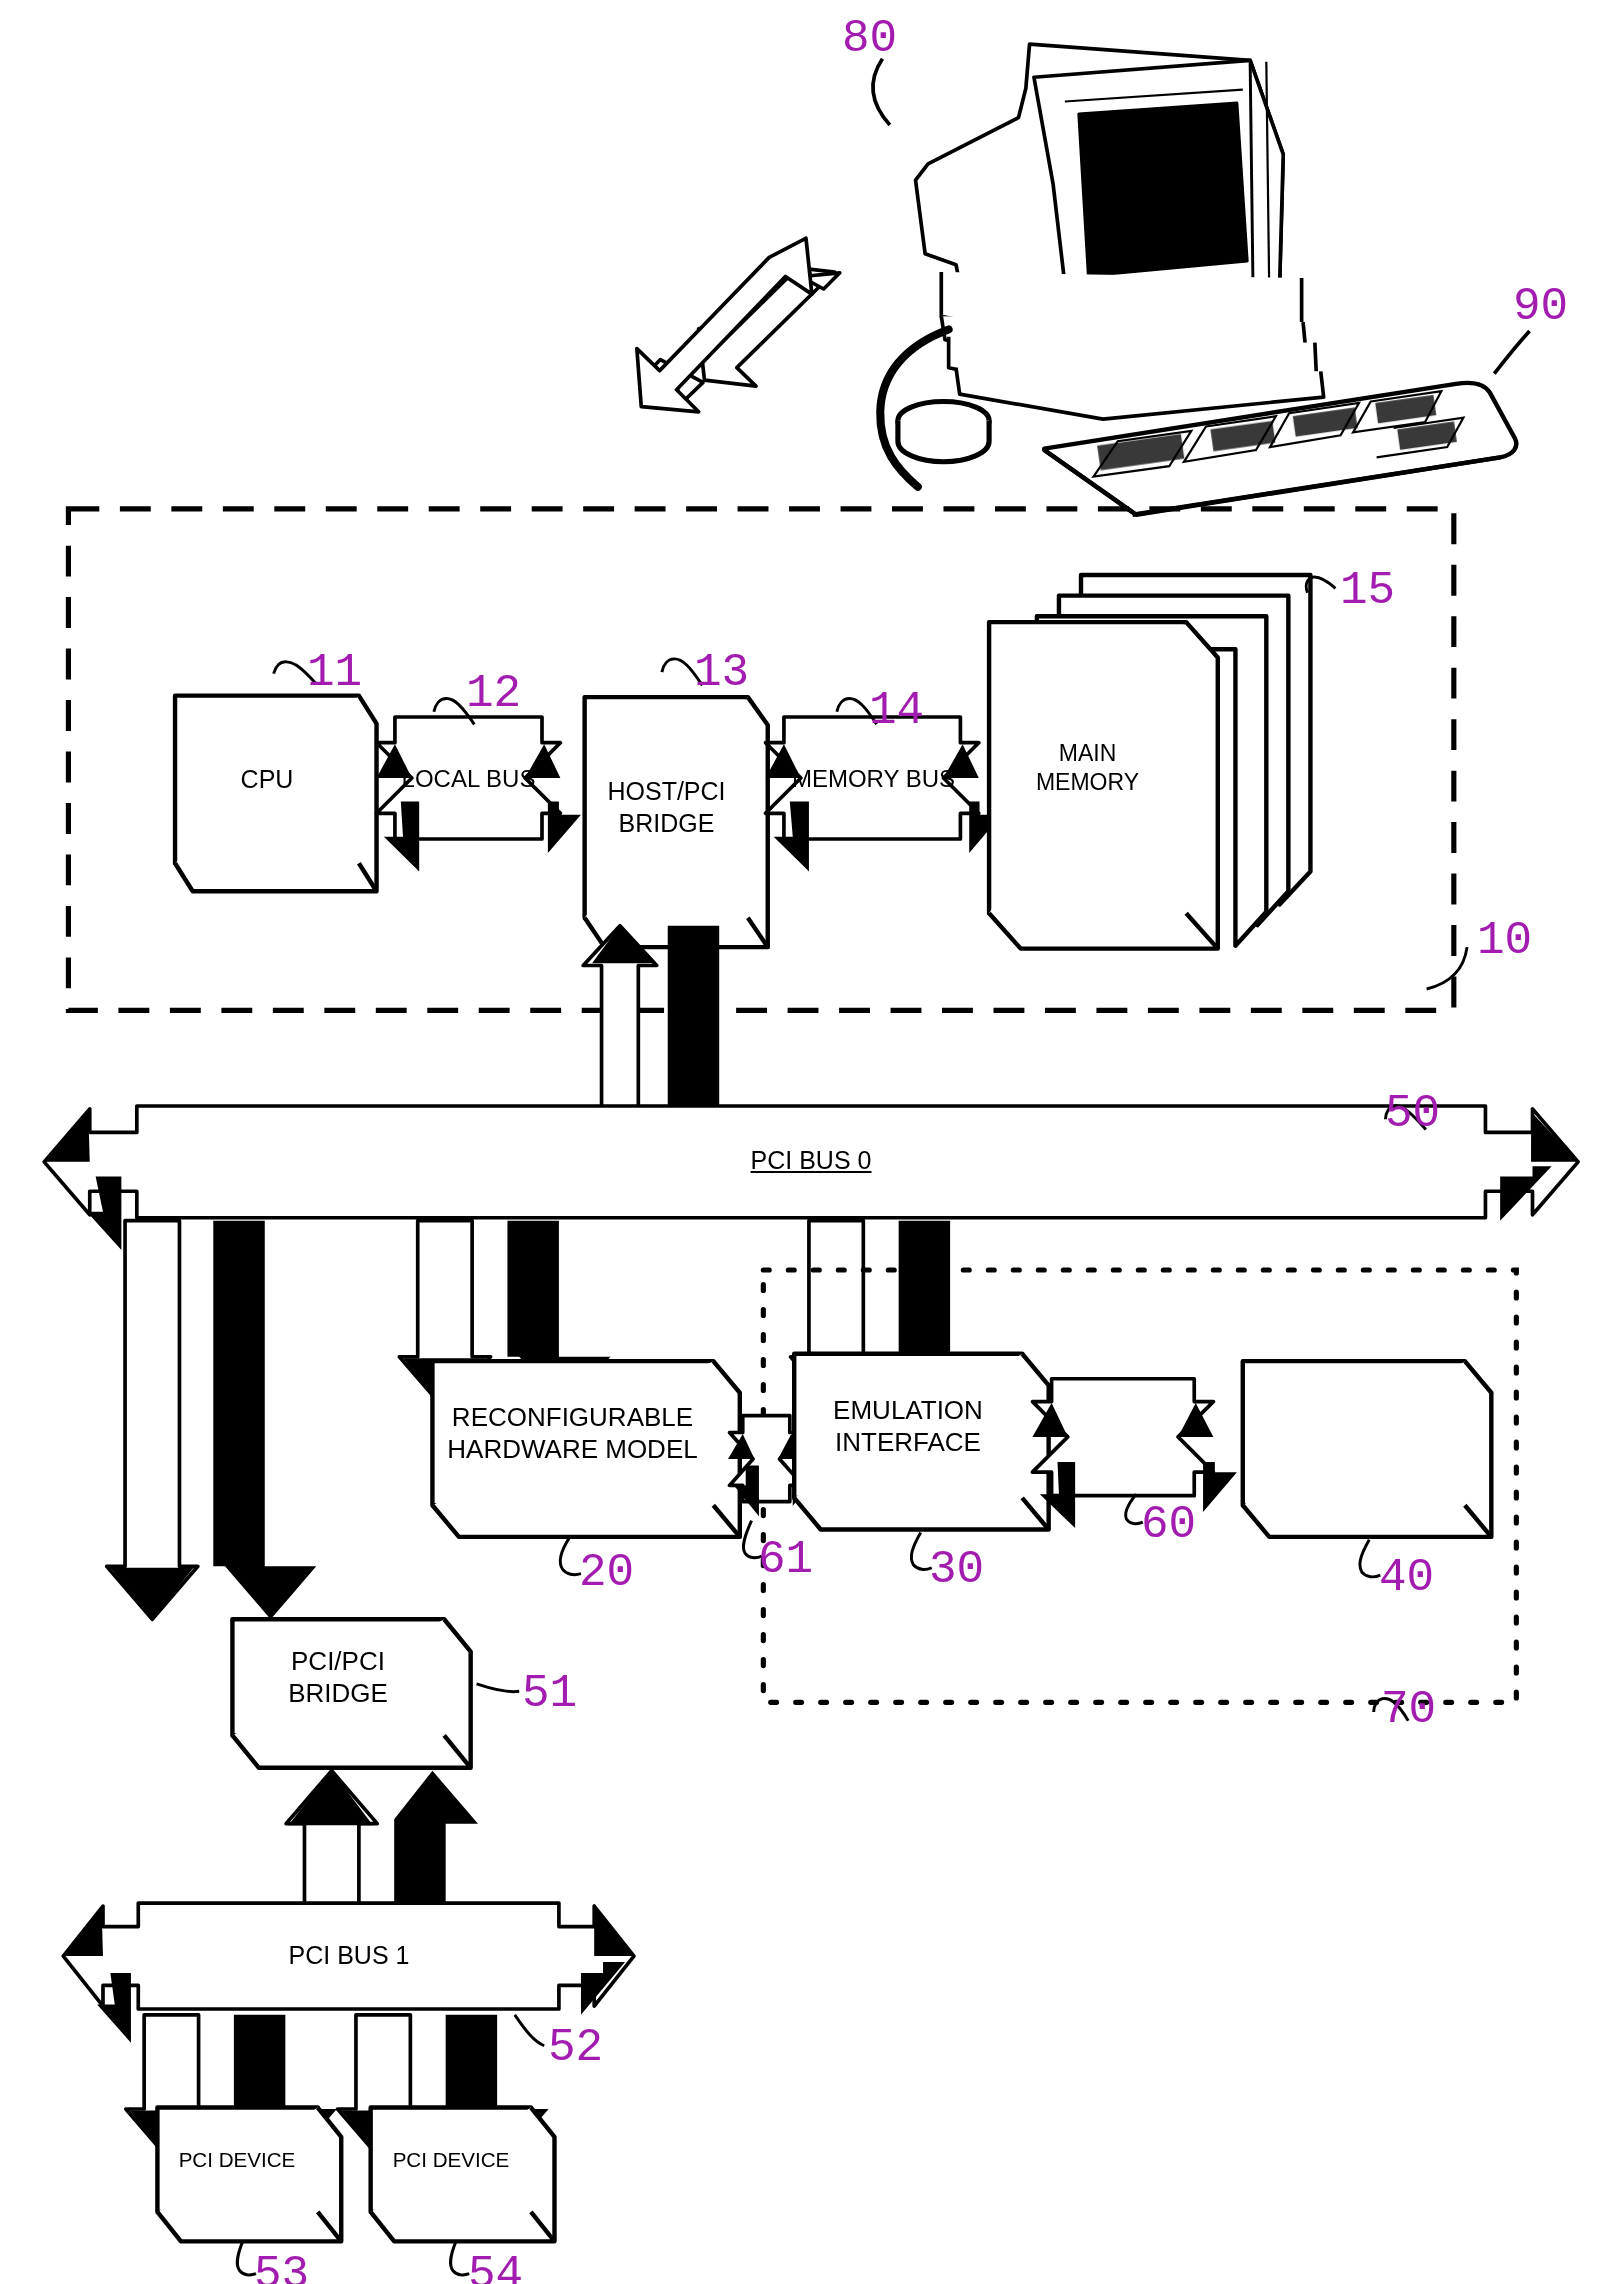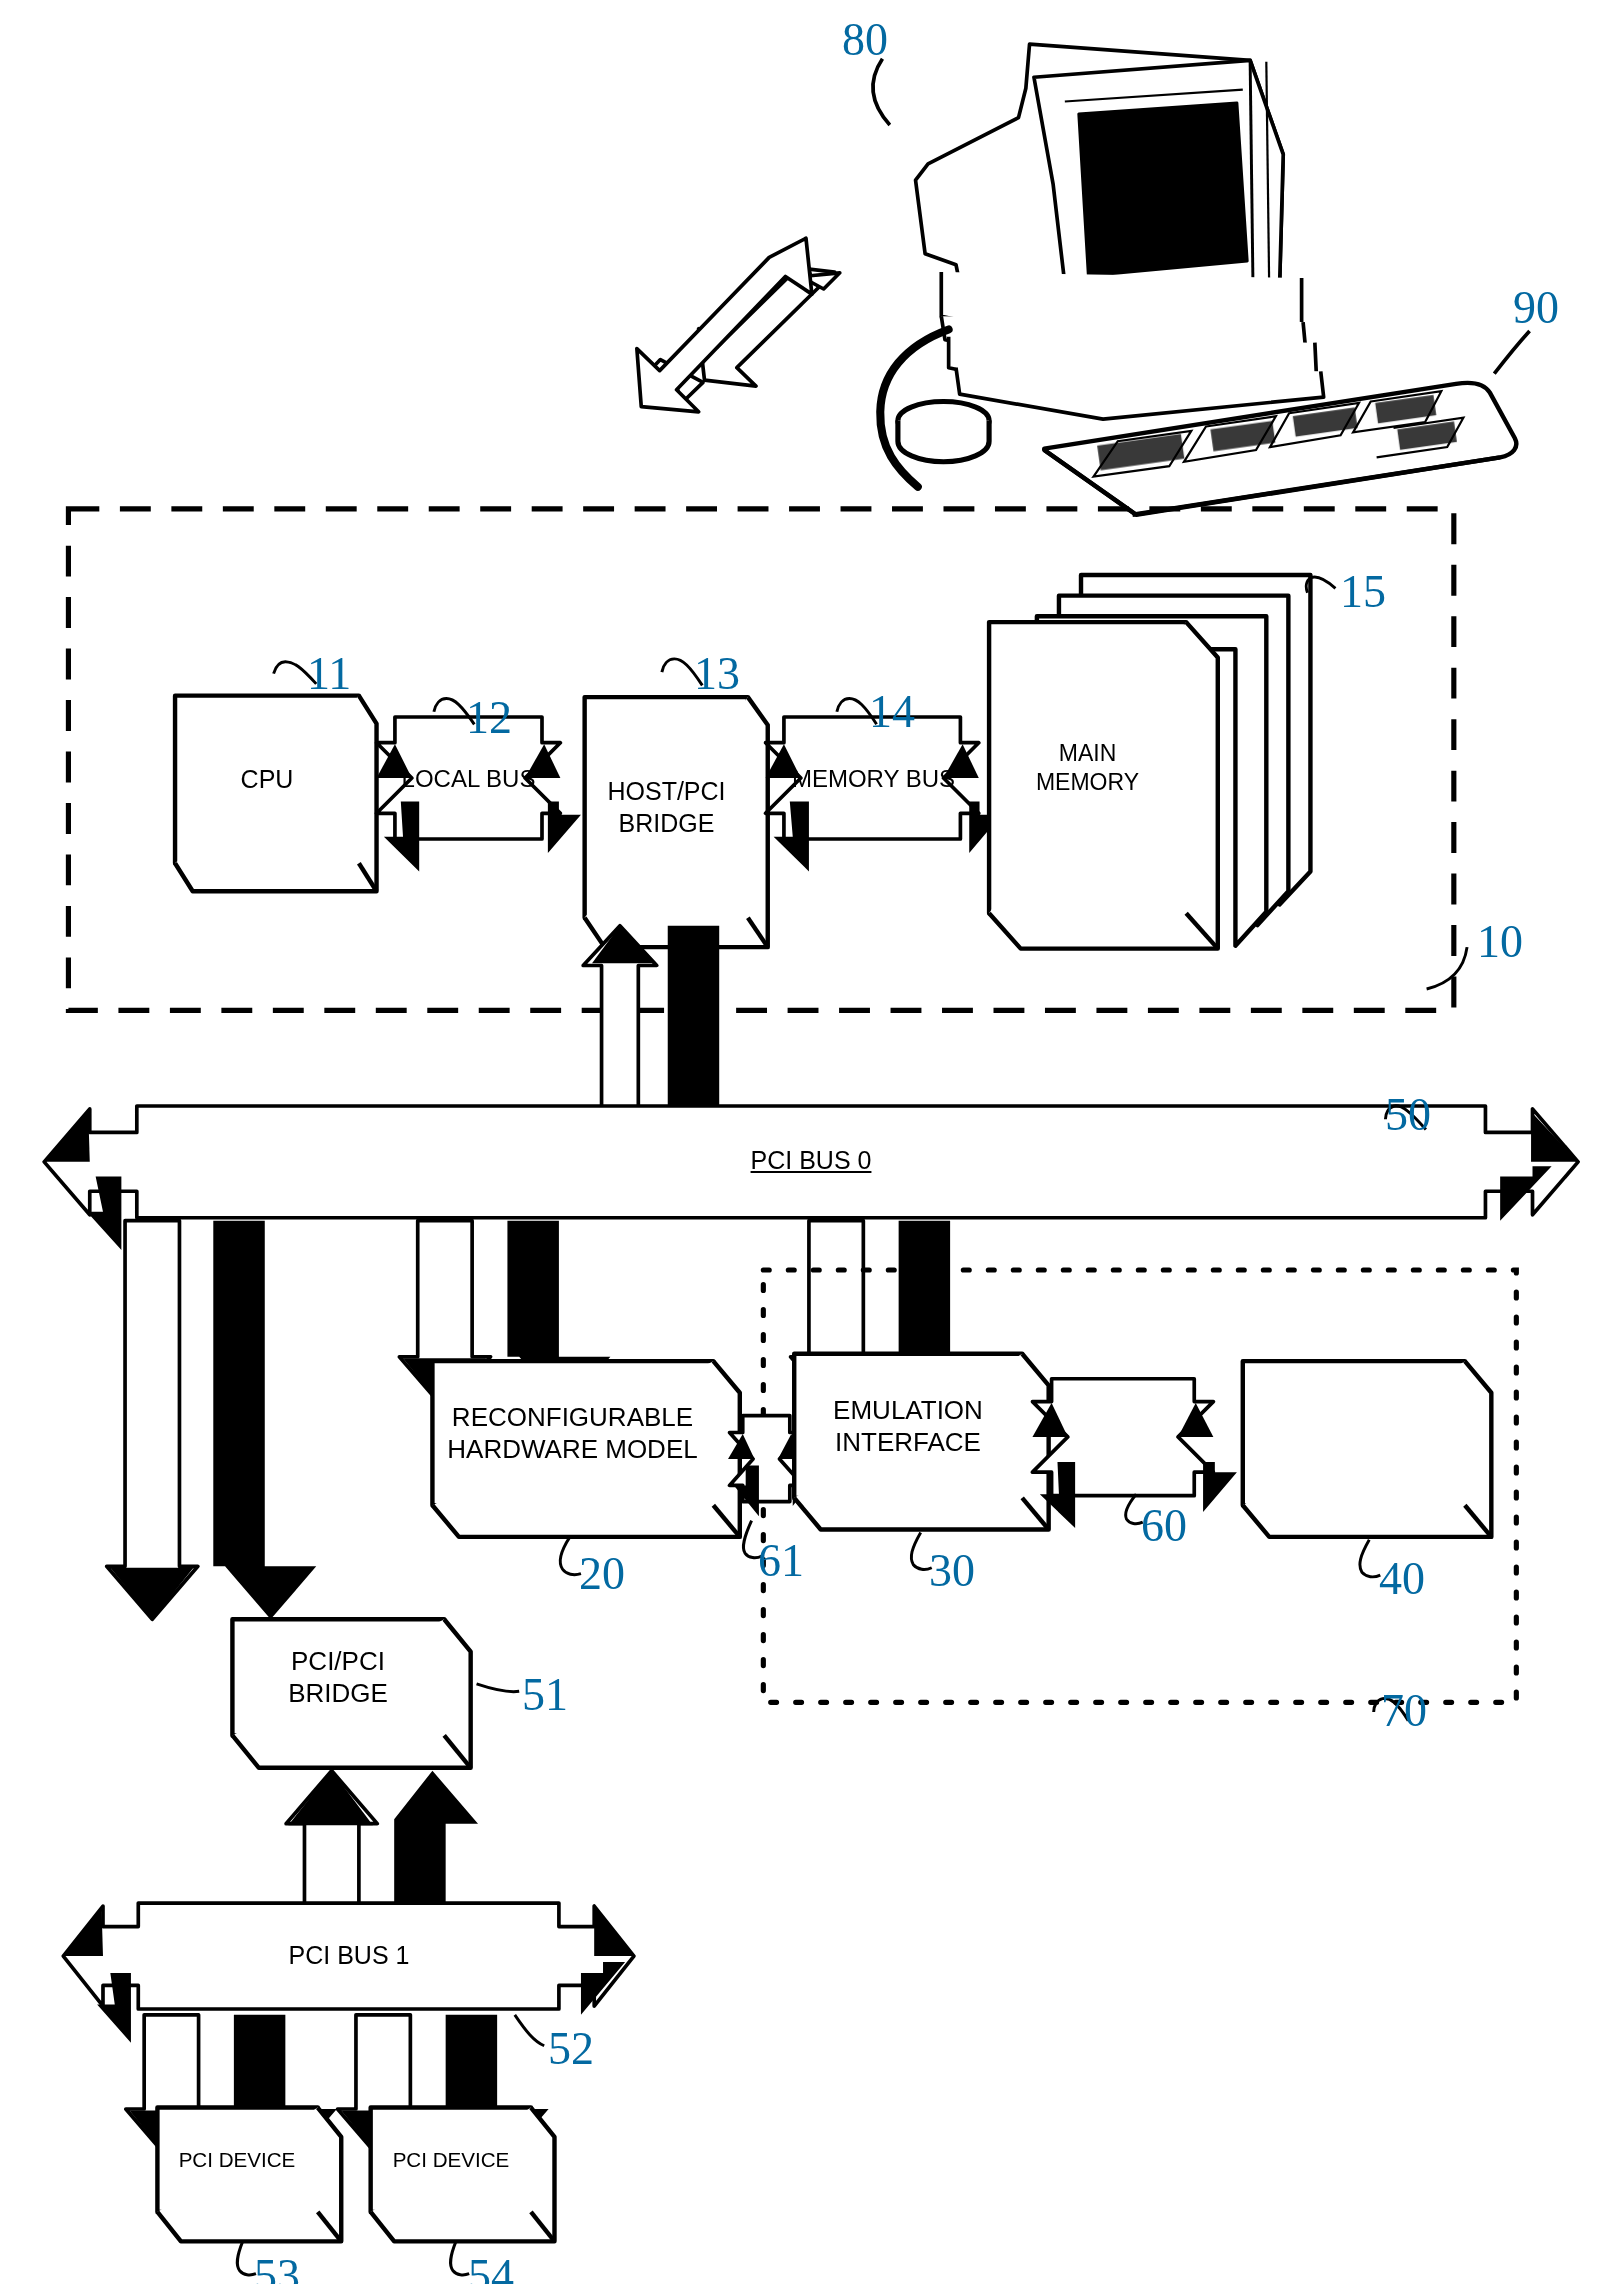--- a/index.html
+++ b/index.html
@@ -7,22 +7,22 @@
   #root {
     position:relative;
     width:1623px;
     height:2284px;
     background:#ffffff;
     overflow:hidden;
   }
   .svg-layer { position:absolute; left:0; top:0; width:1623px; height:2284px; }
   .ref {
     position:absolute;
-    font-family:Liberation Serif, serif;
-    color:#0369a1;
+    font-family:Liberation Mono, monospace;
+    color:#a21caf;
     font-size:40px;
     white-space:nowrap;
   }
   .boxlabel {
     position:absolute;
     display:flex;
     align-items:center;
     justify-content:center;
     flex-direction:column;
     text-align:center;
@@ -298,21 +298,21 @@
       <path d="M722 3008 L754 3048"></path>
     </g>
     <path d="M620 3048 C612 3068 610 3080 616 3088 C621 3094 630 3095 638 3092" fill="none" stroke="#000" stroke-width="4"></path>
 
   </svg>
 
   <div class="ref" style="left:842px;top:13.2px;font-size:46px;">80</div>
   <div class="ref" style="left:1513px;top:281px;font-size:46px;">90</div>
   <div class="ref" style="left:1477px;top:915px;font-size:46px;">10</div>
   <div class="ref" style="left:307px;top:647px;font-size:46px;">11</div>
-  <div class="ref" style="left:466px;top:691px;font-size:46px;">12</div>
+  <div class="ref" style="left:466px;top:668px;font-size:46px;">12</div>
   <div class="ref" style="left:694px;top:647px;font-size:46px;">13</div>
   <div class="ref" style="left:869px;top:685px;font-size:46px;">14</div>
   <div class="ref" style="left:1340px;top:565px;font-size:46px;">15</div>
   <div class="ref" style="left:1385px;top:1088px;font-size:46px;">50</div>
   <div class="ref" style="left:579px;top:1547px;font-size:46px;">20</div>
   <div class="ref" style="left:758px;top:1534px;font-size:46px;">61</div>
   <div class="ref" style="left:929px;top:1544px;font-size:46px;">30</div>
   <div class="ref" style="left:1141px;top:1499px;font-size:46px;">60</div>
   <div class="ref" style="left:1379px;top:1552px;font-size:46px;">40</div>
   <div class="ref" style="left:1381px;top:1684px;font-size:46px;">70</div>

